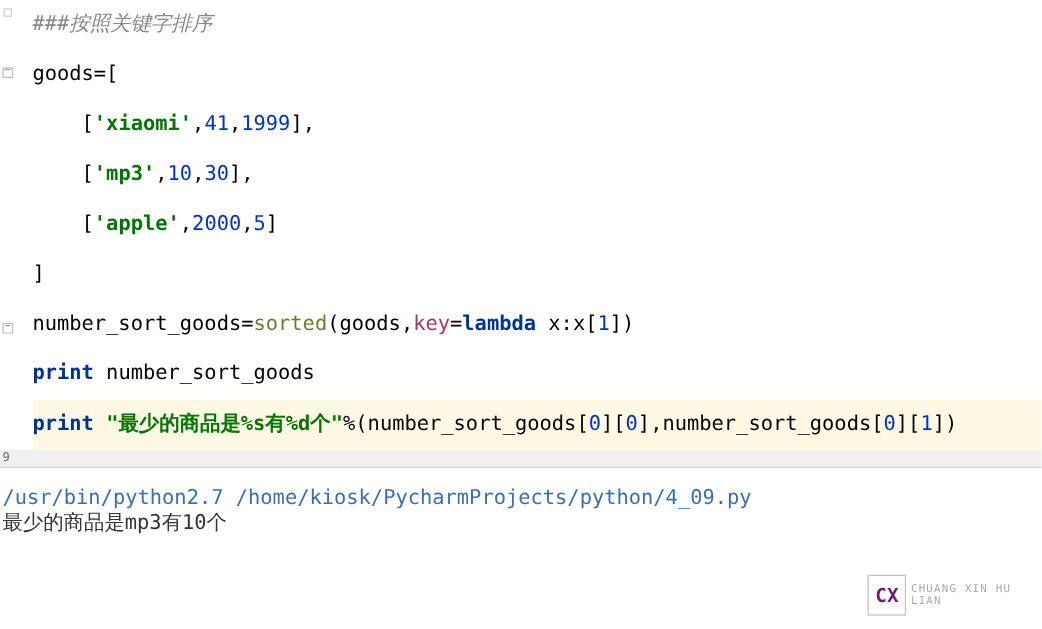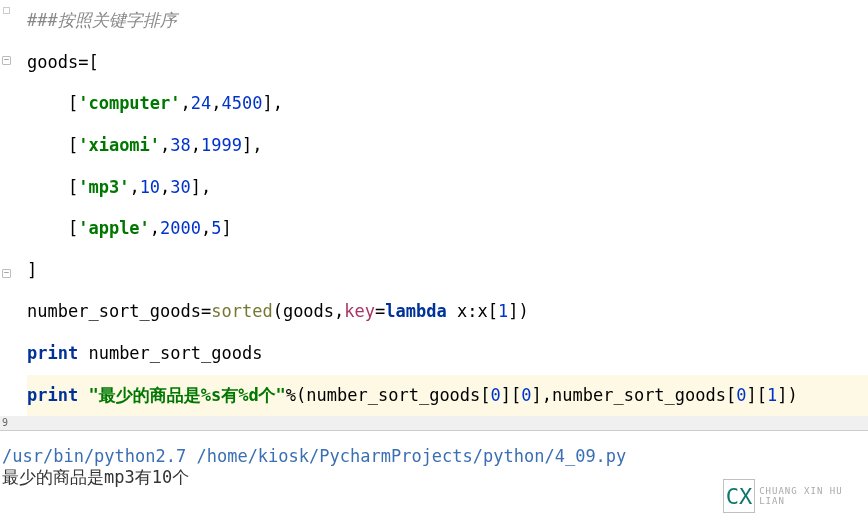--- a/index.html
+++ b/index.html
@@ -23,43 +23,42 @@
     .hl-line { background: #fdf9e5; }
     .cursor-row { position: relative; }
 
     .tiny { background: #f0f0f0; font-size: 10px; color: #666; padding: 0 2px; line-height: 14px; height: 14px;}
 
     .output { font-family: "DejaVu Sans Mono","Consolas",monospace; font-size: 17px; line-height: 21px; padding:15px 2px 2px 2px;}
     .outpath { color: #3a6fb3; }
     .outtext { color: #333; white-space: pre; overflow: hidden;}
 
     .watermark { position: absolute; right: 0px; bottom: 8px; width: 145px; height: 40px; display:flex; align-items:center; gap:4px;}
-    .wm-logo { width: 34px; height: 34px; border: 1px solid #c0c0c0; display:flex; align-items:center; justify-content:center; font-size:22px; font-weight:normal; color:#0f766e; background:#fff;}
+    .wm-logo { width: 34px; height: 34px; border: 1px solid #c0c0c0; display:flex; align-items:center; justify-content:center; font-size:16px; font-weight:bold; color:#701a75; background:#fff;}
     .wm-text { font-size: 14px; color:#888; line-height:17px;}
     .wm-sub { font-size:9px; color:#aaa; letter-spacing:1px;}
 
     .sep { border-top:1px solid #ccc; width:100%; height:0;}
   </style>
 </head>
 <body>
 
 <div class="editor">
   <div class="gutter">
     <span class="lockline top"></span>
     <span class="fold-mark" style="top:56px;"></span>
     <span class="fold-mark" style="top:269px;"></span>
   </div>
 
   <div class="line"><span class="comment">###按照关键字排序</span></div>
 
   <div class="line"><span>goods=[</span></div>
 
-  <div class="line"><span>    [</span><span class="string">'computer'</span><span>,</span><span class="number">24</span><span>,</span><span class="number">4500</span><span>],</span></div>
 
-  <div class="line"><span>    [</span><span class="string">'xiaomi'</span><span>,</span><span class="number">38</span><span>,</span><span class="number">1999</span><span>],</span></div>
+  <div class="line"><span>    [</span><span class="string">'xiaomi'</span><span>,</span><span class="number">41</span><span>,</span><span class="number">1999</span><span>],</span></div>
 
   <div class="line"><span>    [</span><span class="string">'mp3'</span><span>,</span><span class="number">10</span><span>,</span><span class="number">30</span><span>],</span></div>
 
   <div class="line"><span>    [</span><span class="string">'apple'</span><span>,</span><span class="number">2000</span><span>,</span><span class="number">5</span><span>]</span></div>
 
   <div class="line"><span>]</span></div>
 
   <div class="line"><span>number_sort_goods=</span><span class="func">sorted</span><span>(goods,</span><span class="keyarg">key</span><span>=</span><span class="keyword">lambda</span><span> x:x[</span><span class="number">1</span><span>])</span></div>
 
   <div class="line"><span class="keyword">print</span><span> number_sort_goods</span></div>

